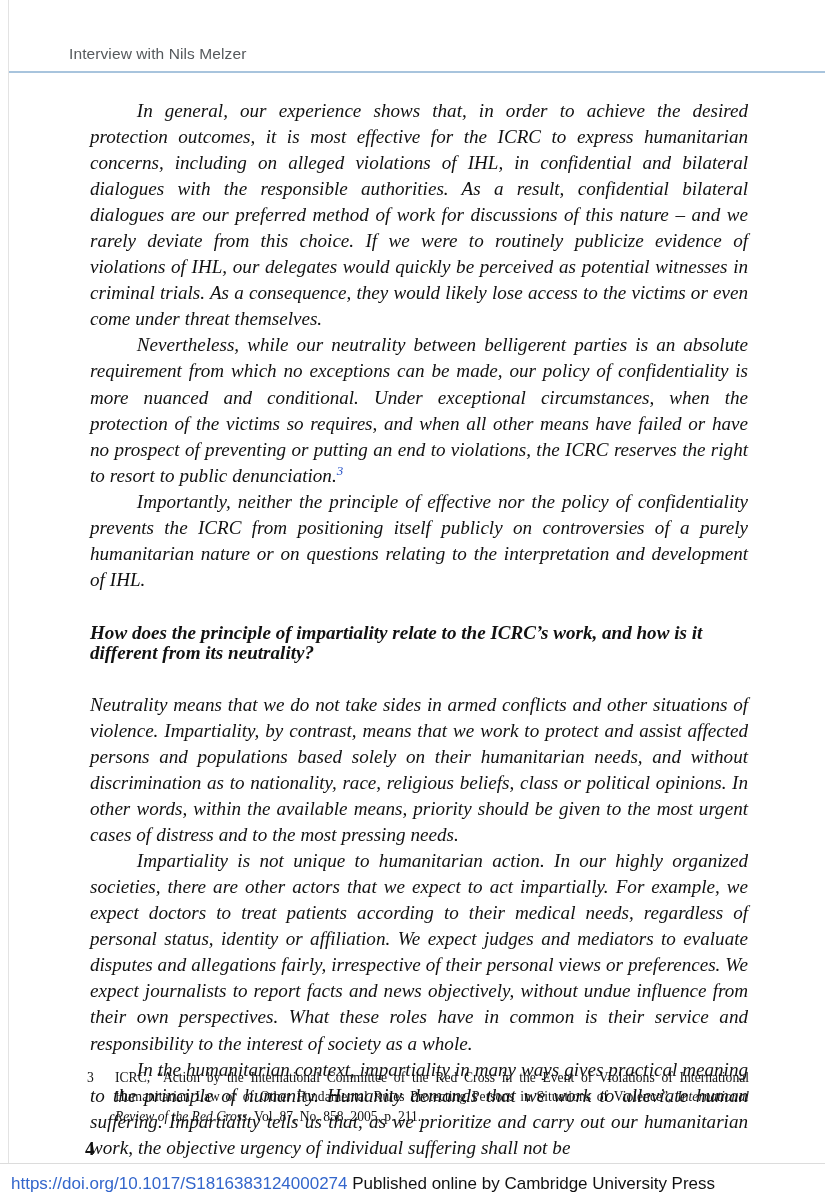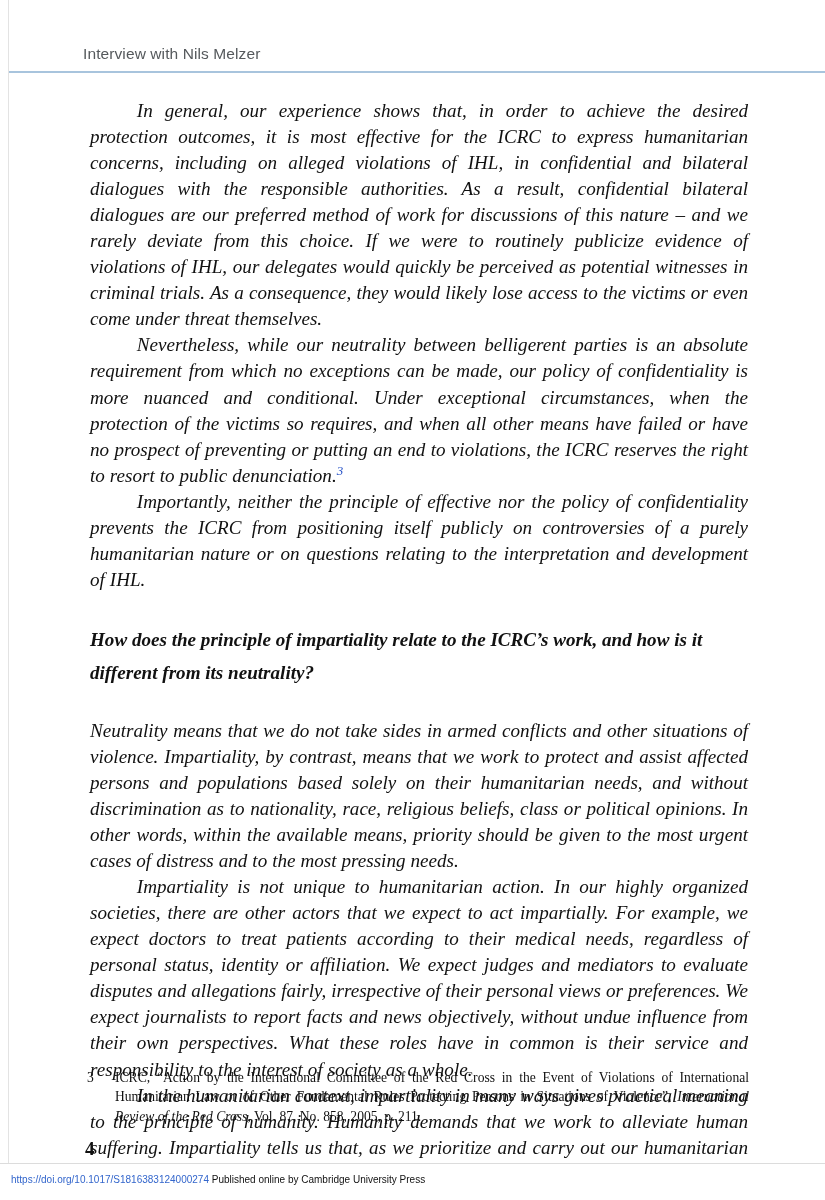--- a/index.html
+++ b/index.html
@@ -32,21 +32,21 @@
   
   .running-head {
     position: absolute;
     left: 0;
     top: 0;
     width: 100%;
     height: 72px;
   }
   .running-head-title {
     position: absolute;
-    left: 74px;
+    left: 60px;
     top: 45px;
     font-family: "Liberation Sans", "DejaVu Sans", sans-serif;
     font-size: 15.5px;
     color: #55595c;
     letter-spacing: 0.1px;
     white-space: nowrap;
   }
   .head-rule {
     position: absolute;
     left: 0;
@@ -85,21 +85,21 @@
     font-size: 0.68em;
     vertical-align: super;
     line-height: 0;
     text-decoration: none;
     cursor: pointer;
   }
 
   h2.question {
     margin: 0;
     font-size: 19.1px;
-    line-height: 33px;
+    line-height: 20px;
     font-weight: bold;
     font-style: italic;
     text-align: left;
     color: #111111;
   }
   .gap-before-question { height: 30px; }
   .gap-after-question  { height: 29px; }
 
   
   .footnotes {
@@ -145,21 +145,21 @@
     height: 37px;
     background: #ffffff;
     border-top: 1px solid #dcdcdc;
     box-sizing: border-box;
   }
   .footer-line {
     position: absolute;
     left: 11px;
     top: 10px;
     font-family: "Liberation Sans", "DejaVu Sans", sans-serif;
-    font-size: 10px;
+    font-size: 17px;
     color: #111111;
     white-space: nowrap;
   }
   .footer-doi {
     color: #3366cc;
     text-decoration: none;
     cursor: pointer;
   }
 </style>
 </head>

